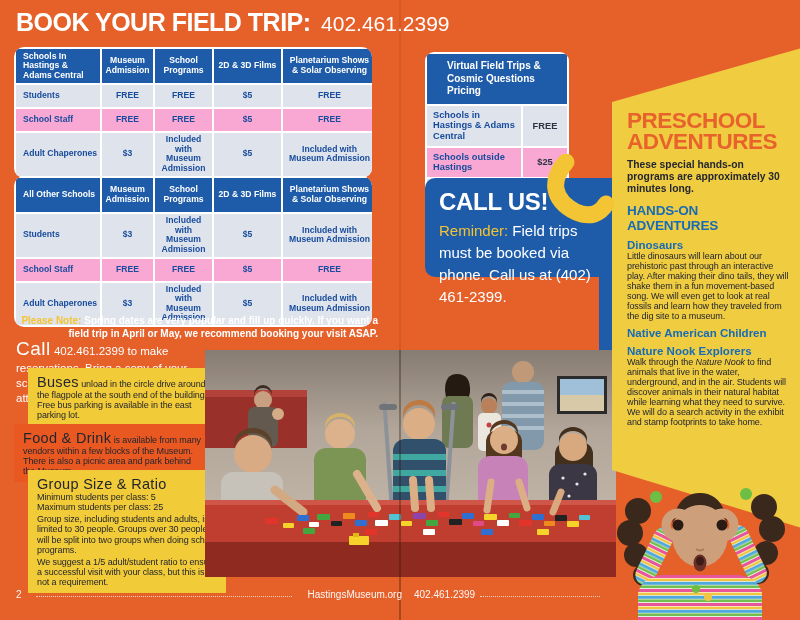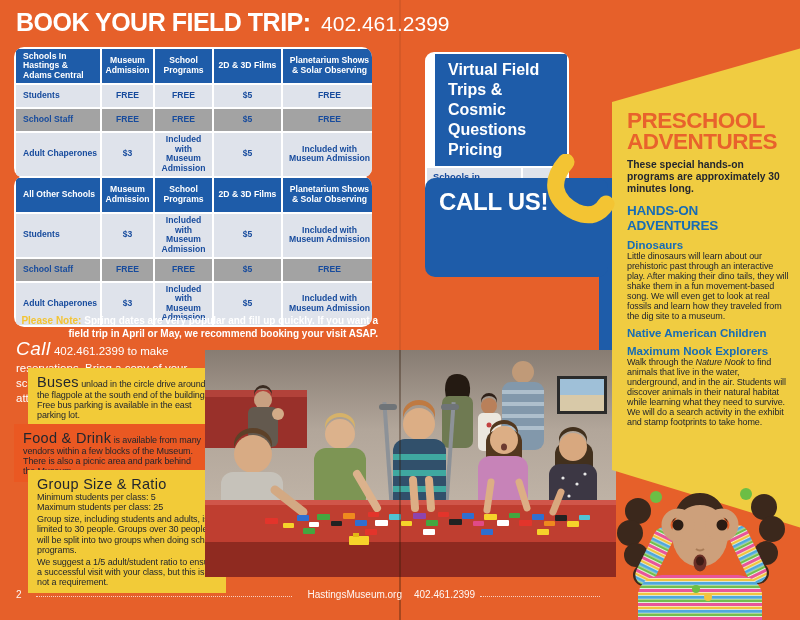--- a/index.html
+++ b/index.html
@@ -22,55 +22,55 @@
     display:grid;grid-template-columns:84px 51px 57px 67px 93px;gap:2px;
     width:358px;box-sizing:border-box;
   }
   .cell{display:flex;align-items:center;justify-content:center;text-align:center;
         font-size:8.6px;line-height:1.12;padding:2px 3px;box-sizing:border-box;}
   .th{background:#1E5CA9;color:#fff;font-weight:700;min-height:34px;}
   .th.first{justify-content:flex-start;text-align:left;padding-left:7px;}
   .td{color:#174B9D;font-weight:700;min-height:22px;}
   .td.first{justify-content:flex-start;text-align:left;padding-left:7px;}
   .rA{background:#DFE3EB;}
-  .rB{background:#a3a3a3;}
+  .rB{background:#f9a8d4;}
 
   #table1{left:14px;top:47px;}
   #table2{left:14px;top:176px;}
 
   
   .please-note{left:10px;top:314px;width:368px;text-align:right;
     font-size:10px;font-weight:700;color:#fff;line-height:1.3;}
   .please-note .pn-label{color:#F3C433;}
 
   
   .call-block{left:16px;top:337px;width:196px;color:#fff;font-size:11.5px;
     font-weight:400;line-height:1.28;}
-  .call-block .call-lead{font-size:19px;font-weight:400;letter-spacing:0.5px;font-style:italic;}
+  .call-block .call-lead{font-size:19px;font-weight:400;letter-spacing:0.5px;}
 
   
   .info-box{left:14px;width:198px;box-sizing:border-box;padding:6px 9px;
     color:#23262E;font-size:9px;font-weight:400;line-height:1.12;letter-spacing:-0.1px;}
   .info-box .box-title{font-size:14.5px;font-weight:400;letter-spacing:0.3px;}
   .box-yellow{background:#F2CB38;margin-left:14px;}
   .box-orange{background:#EA5822;}
   #box-buses{top:368px;}
   #box-food{top:424px;}
   #box-group{top:470px;}
   #box-group p{margin:2px 0 0 0;}
   #box-group .gline{font-weight:400;}
 
   
   #photo-main{left:205px;top:350px;width:411px;height:227px;z-index:1;}
 
   
   .vtable{left:425px;top:52px;width:144px;background:#fff;border-radius:9px;overflow:hidden;
     padding:2px;display:grid;grid-template-columns:94px 44px;gap:2px;box-sizing:border-box;}
-  .vth{grid-column:1 / -1;background:#1E5CA9;color:#fff;font-size:16px;font-weight:700;
-    line-height:1.25;padding:6px 13px;text-align:left;min-height:26px;display:flex;align-items:center;margin-left:8px;}
+  .vth{grid-column:1 / -1;background:#1E5CA9;color:#fff;font-size:10px;font-weight:700;
+    line-height:1.25;padding:6px 20px;text-align:left;min-height:26px;display:flex;align-items:center;}
   .vlabel{color:#174B9D;font-weight:700;font-size:9.3px;line-height:1.15;display:flex;
     align-items:center;padding:4px 6px;min-height:26px;box-sizing:border-box;}
   .vval{color:#2A3442;font-weight:700;font-size:9.3px;display:flex;align-items:center;
     justify-content:center;min-height:26px;box-sizing:border-box;}
 
   
   .callus{left:425px;top:178px;width:183px;height:99px;background:#1E5CA9;
     border-radius:10px;box-sizing:border-box;padding:10px 14px;z-index:2;}
   .callus .cu-title{color:#fff;font-size:24px;font-weight:700;letter-spacing:-0.3px;}
   .callus .cu-text{margin-top:4px;color:#fff;font-size:15px;font-weight:400;line-height:1.46;}
@@ -325,39 +325,42 @@
     <div class="vlabel rB">Schools outside Hastings</div>
     <div class="vval rB">$25</div>
     <div class="vlabel rA">Schools outside Nebraska</div>
     <div class="vval rA">$40</div>
   </div>
 
   <div class="abs blue-strip"></div>
 
   <div class="abs callus">
     <div class="cu-title">CALL US!</div>
+    <div class="cu-text">
+      <span class="cu-reminder">Reminder:</span><span> Field trips must be booked via phone. Call us at (402) 461-2399.</span>
+    </div>
   </div>
   <svg id="phone-icon" class="abs" viewBox="0 0 74 70" aria-hidden="true">
     <path d="M24,8 C8,26 10,46 34,58 C48,64 58,60 64,50" fill="none" stroke="#F3C433" stroke-width="17" stroke-linecap="round"></path>
   </svg>
 
   <div class="abs preschool">
     <div class="ps-title">
       <div>PRESCHOOL</div>
       <div>ADVENTURES</div>
     </div>
     <div class="ps-intro">These special hands-on programs are approximately 30 minutes long.</div>
     <div class="ps-heading">HANDS-ON ADVENTURES</div>
 
     <div class="ps-name">Dinosaurs</div>
     <div class="ps-text">Little dinosaurs will learn about our prehistoric past through an interactive play. After making their dino tails, they will shake them in a fun movement-based song. We will even get to look at real fossils and learn how they traveled from the dig site to a museum.</div>
 
     <div class="ps-name">Native American Children</div>
 
-    <div class="ps-name">Maximum Nook Explorers</div>
+    <div class="ps-name">Nature Nook Explorers</div>
     <div class="ps-text">
       <span>Walk through the </span><span class="ps-italic">Nature Nook</span><span> to find animals that live in the water, underground, and in the air. Students will discover animals in their natural habitat while learning what they need to survive. We will do a search activity in the exhibit and stamp footprints to take home.</span>
     </div>
   </div>
 
   <svg id="photo-girl" class="abs" viewBox="0 0 196 143" aria-hidden="true">
     <defs>
       <pattern id="stripes" width="6" height="14" patternUnits="userSpaceOnUse">
         <rect width="6" height="14" fill="#ffffff"></rect>
         <rect y="0" width="6" height="3" fill="#E8559A"></rect>

